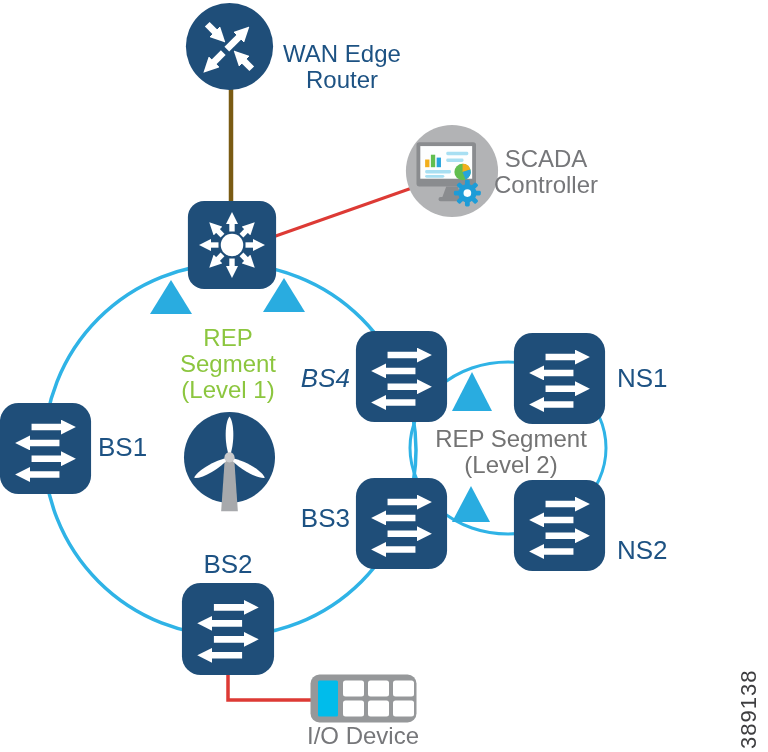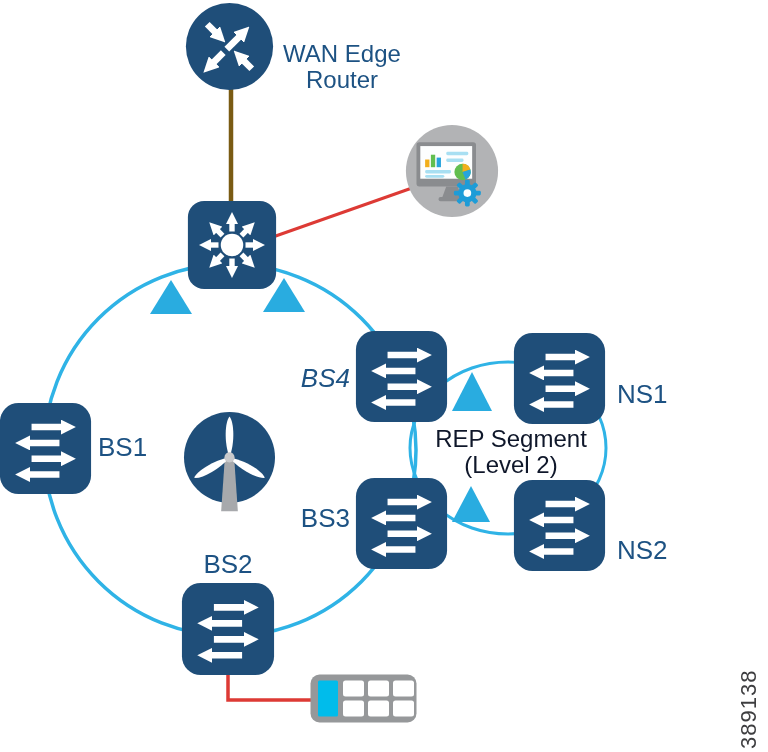--- a/index.html
+++ b/index.html
@@ -5,37 +5,37 @@
   html,body { margin:0; padding:0; background:#fff; }
   .canvas {
     position:relative; width:768px; height:752px; background:#ffffff;
     overflow:hidden; font-family:"Liberation Sans", sans-serif;padding-left:10px;
   }
   .layer { position:absolute; left:0; top:0; }
   .lbl { position:absolute; white-space:pre-line; line-height:1.08; }
   .blue  { color:#1d5283; }
   .gray  { color:#76777a; }
   .green { color:#8cc63f; }
-  .gold  { color:#0f172a; }
+  .gold  { color:#737373; }
   .dark  { color:#3e3e40; }
   .t24 { font-size:24px; }
   .t26 { font-size:26px; }
   .ctr { text-align:center; }
   .rgt { text-align:right; }
 
   .wan-label   { left:272px; top:41px;  width:140px; }
   .core-label  { left:36px;  top:144px; width:200px; }
   .scada-label { left:466px; top:146px; width:160px; }
   .rep1-label  { left:148px; top:325px; width:160px; }
   .rep2-label  { left:411px; top:426px; width:200px; }
   .bs1-label { left:98px;  top:433px; width:70px; }
   .bs2-label { left:193px; top:550px; width:70px; }
   .bs3-label { left:280px; top:504px; width:70px; }
   .bs4-label { left:280px; top:364px; width:70px;font-style:italic; }
-  .ns1-label { left:617px; top:364px; width:70px;margin-top:16px; }
+  .ns1-label { left:617px; top:364px; width:70px; }
   .ns2-label { left:617px; top:511px; width:70px;margin-top:25px; }
   .io-label  { left:298px; top:723px; width:130px; }
   .fig-number {
     left:737px; top:749px; width:110px; font-size:22px;
     transform:rotate(-90deg); transform-origin:0 0; letter-spacing:1px;
   }
 </style>
 </head>
 <body>
 
@@ -180,23 +180,29 @@
       <rect x="58" y="6.5" width="21" height="16" rx="2.5"></rect>
       <rect x="83" y="6.5" width="21" height="16" rx="2.5"></rect>
       <rect x="33" y="26.5" width="21" height="16" rx="2.5"></rect>
       <rect x="58" y="26.5" width="21" height="16" rx="2.5"></rect>
       <rect x="83" y="26.5" width="21" height="16" rx="2.5"></rect>
     </g>
   </svg>
 
   <div class="lbl wan-label blue t24 ctr">WAN Edge
 Router</div>
+  <div class="lbl scada-label gray t24 ctr">SCADA
+Controller</div>
+  <div class="lbl rep1-label green t24 ctr">REP
+Segment
+(Level 1)</div>
   <div class="lbl rep2-label gold t24 ctr">REP Segment
 (Level 2)</div>
   <div class="lbl bs1-label blue t26">BS1</div>
   <div class="lbl bs2-label blue t26 ctr">BS2</div>
   <div class="lbl bs3-label blue t26 rgt">BS3</div>
   <div class="lbl bs4-label blue t26 rgt">BS4</div>
   <div class="lbl ns1-label blue t26">NS1</div>
   <div class="lbl ns2-label blue t26">NS2</div>
+  <div class="lbl io-label gray t24 ctr">I/O Device</div>
   <div class="lbl fig-number dark">389138</div>
 
 </div>
 
 </body></html>

